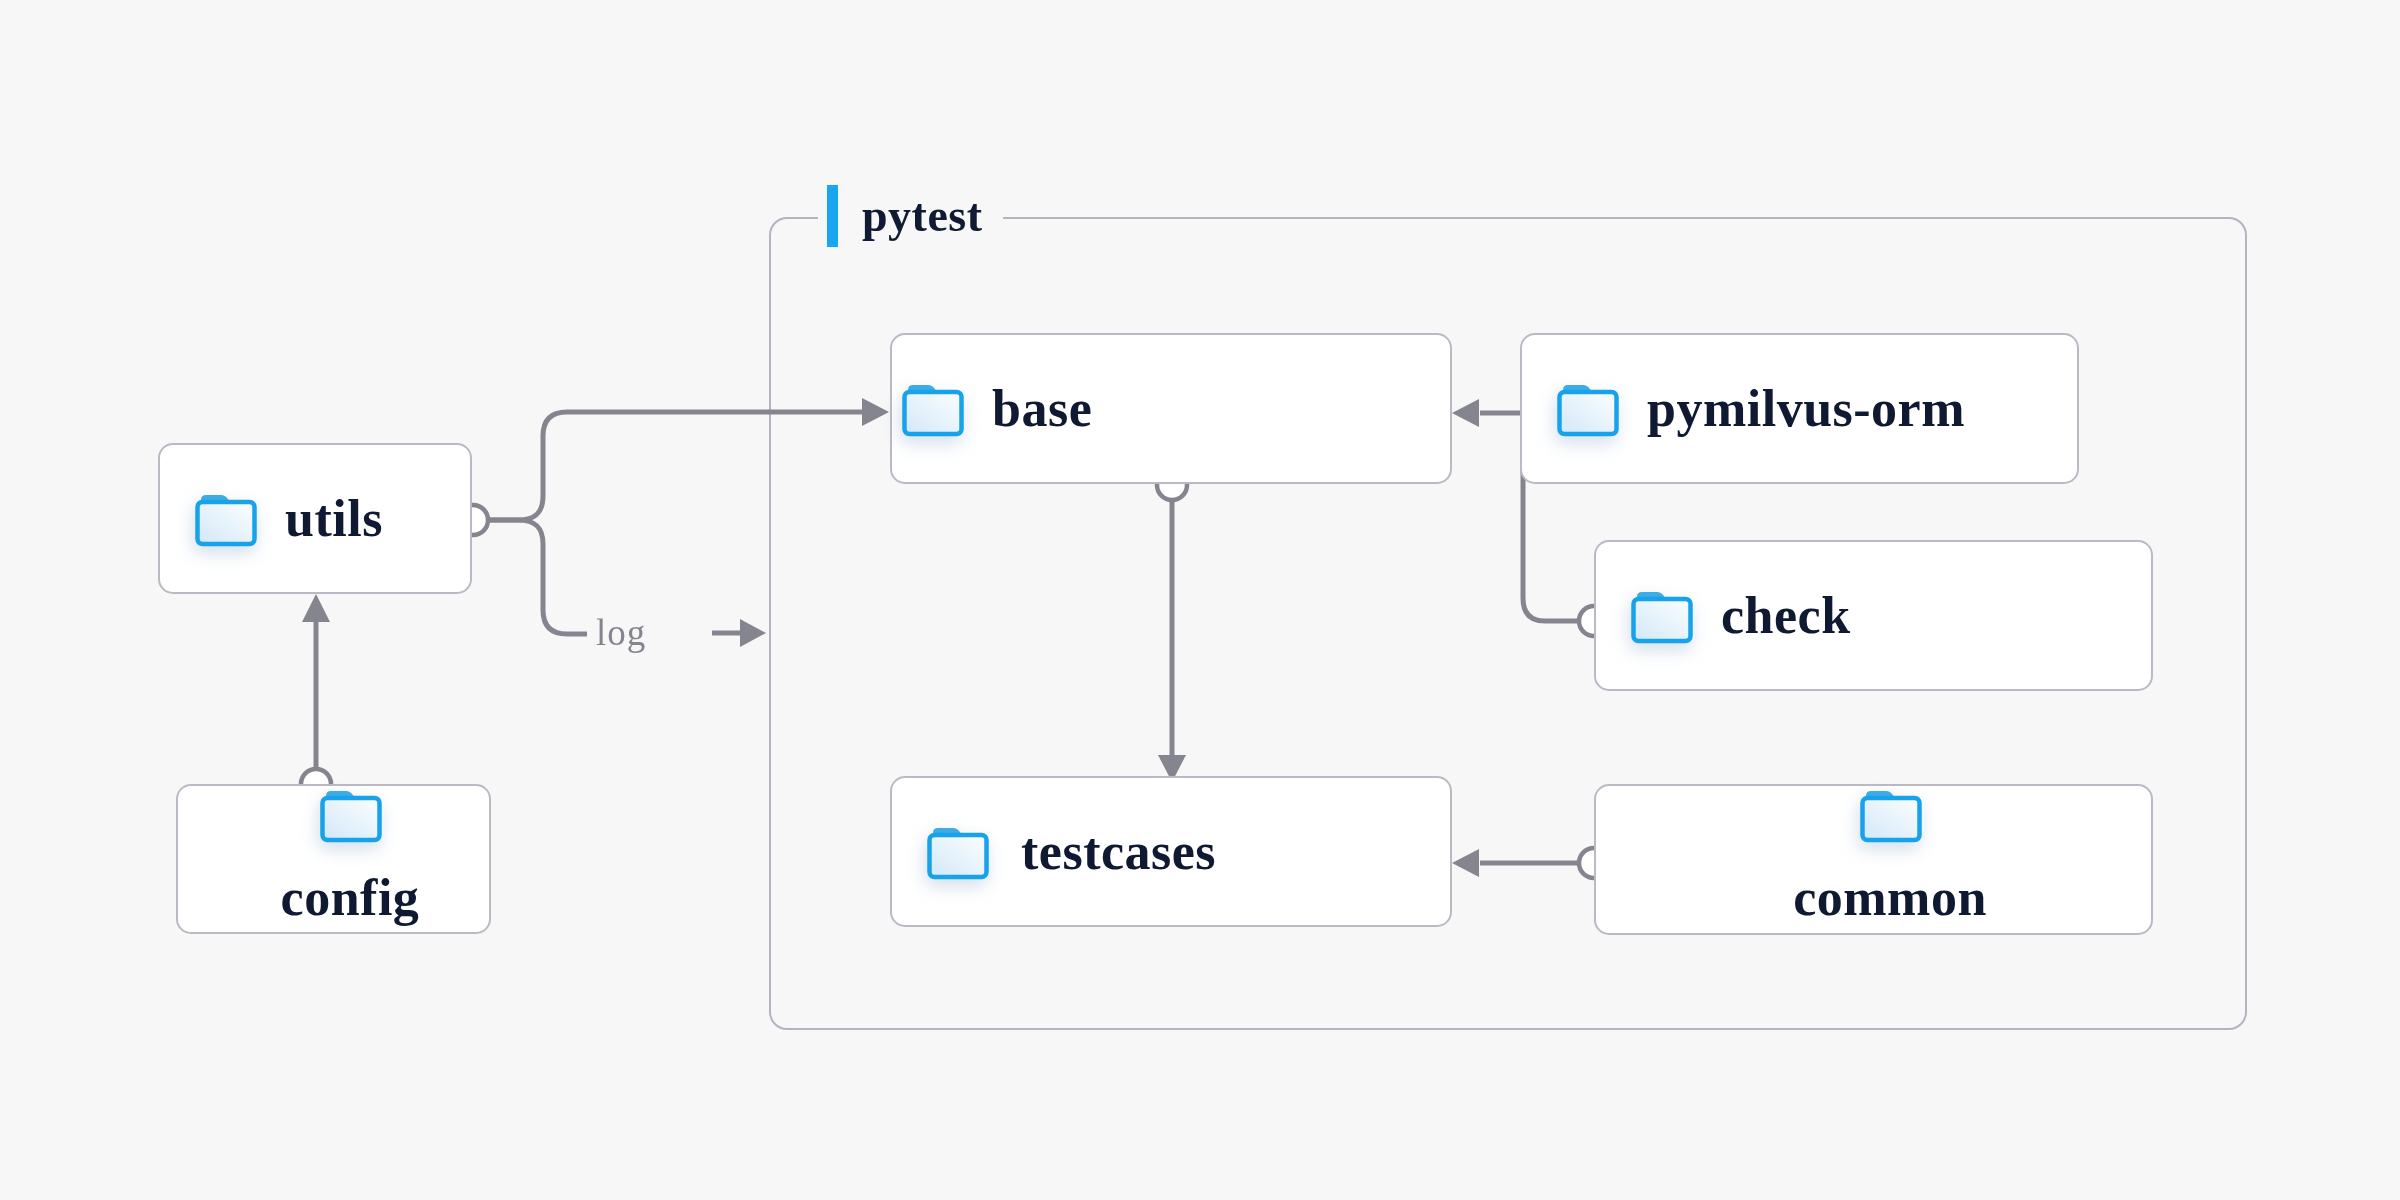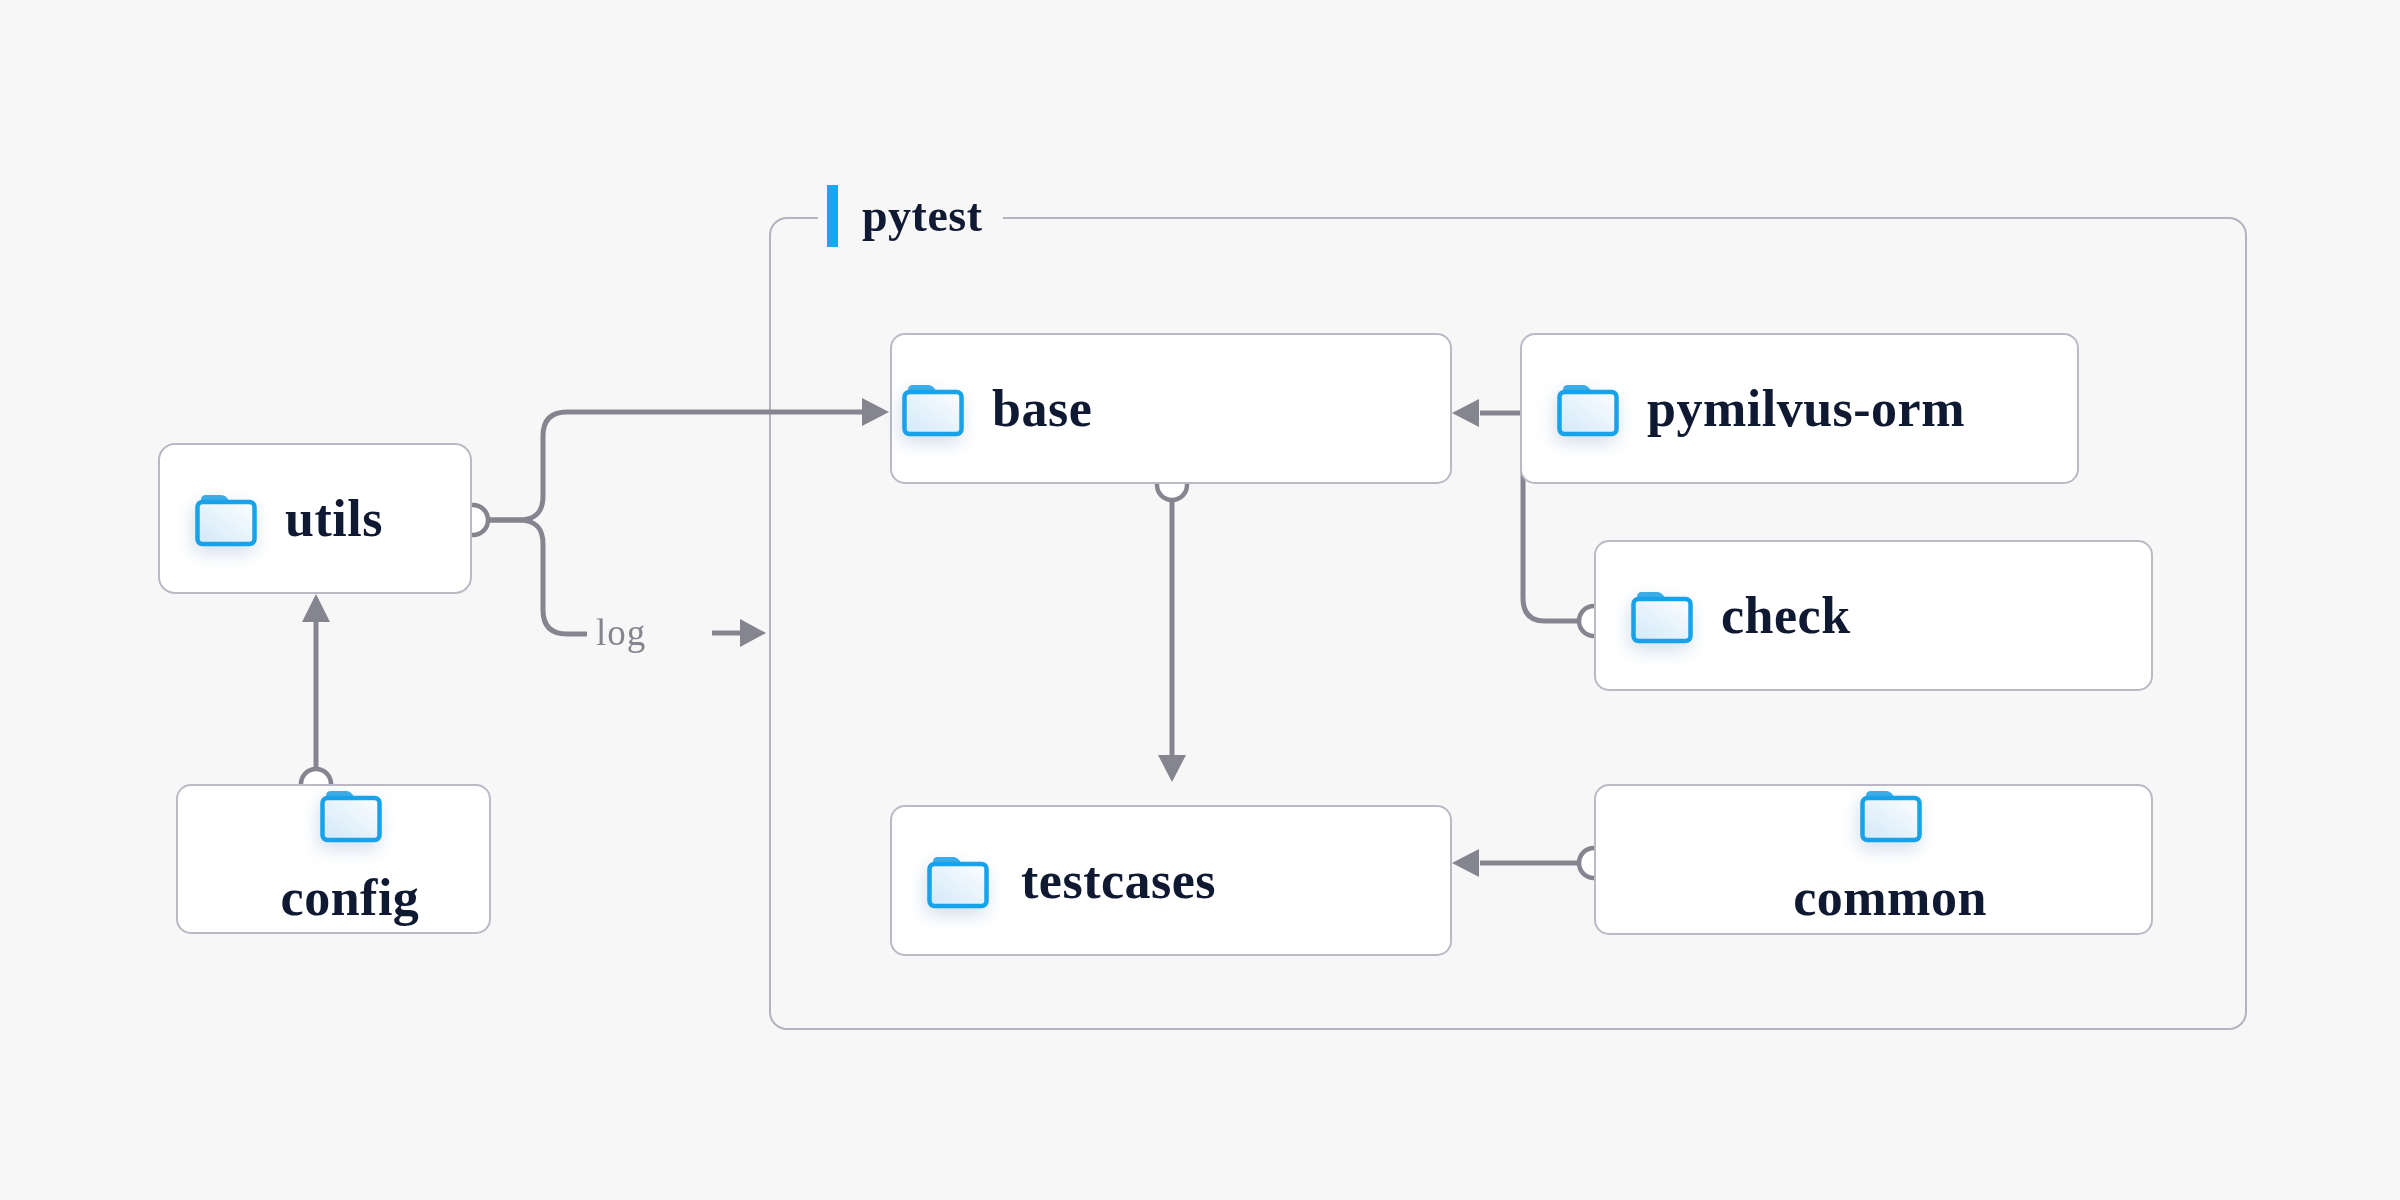--- a/index.html
+++ b/index.html
@@ -73,26 +73,26 @@
     line-height: 1;
     letter-spacing: 0.5px;
     white-space: nowrap;
   }
   .folder-icon-svg {
     width: 64px;
     height: 58px;
     flex: 0 0 auto;
     filter: drop-shadow(-2px 7px 9px rgba(110, 150, 190, 0.30));
   }
-  .card-utils     { left: 158px;  top: 443px; width: 314px; height: 151px; border-radius: 17px; }
+  .card-utils     { left: 158px;  top: 443px; width: 314px; height: 151px; }
   .card-config    { left: 176px;  top: 784px; width: 315px; height: 150px; flex-direction: column; }
   .card-base      { left: 890px;  top: 333px; width: 562px; height: 151px; padding-left: 8px; }
   .card-pymilvus  { left: 1520px; top: 333px; width: 559px; height: 151px; }
   .card-check     { left: 1594px; top: 540px; width: 559px; height: 151px; }
-  .card-testcases { left: 890px;  top: 805px; width: 562px; height: 151px; gap: 32px; }
+  .card-testcases { left: 890px;  top: 776px; width: 562px; height: 151px; gap: 32px; }
   .card-common    { left: 1594px; top: 784px; width: 559px; height: 151px; flex-direction: column; }
   .edge-label {
     position: absolute;
     left: 596px; top: 604px;
     height: 56px;
     display: flex;
     align-items: center;
     font-size: 37px;
     font-weight: 500;
     color: #85858f;

